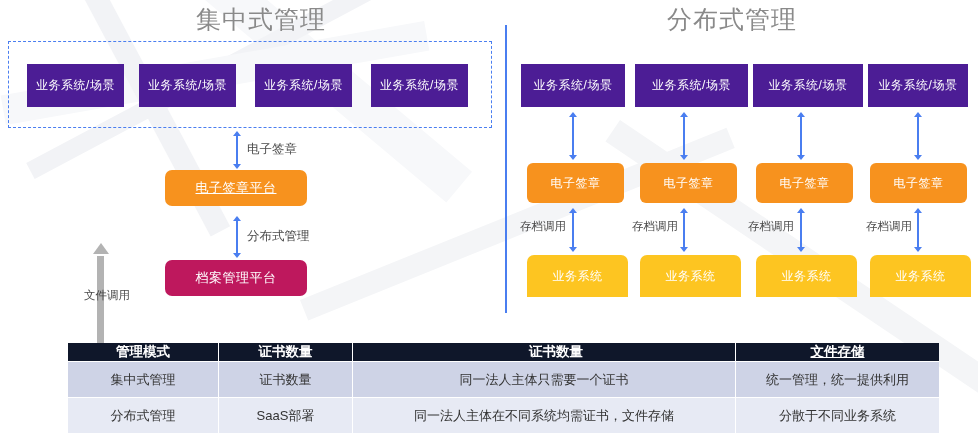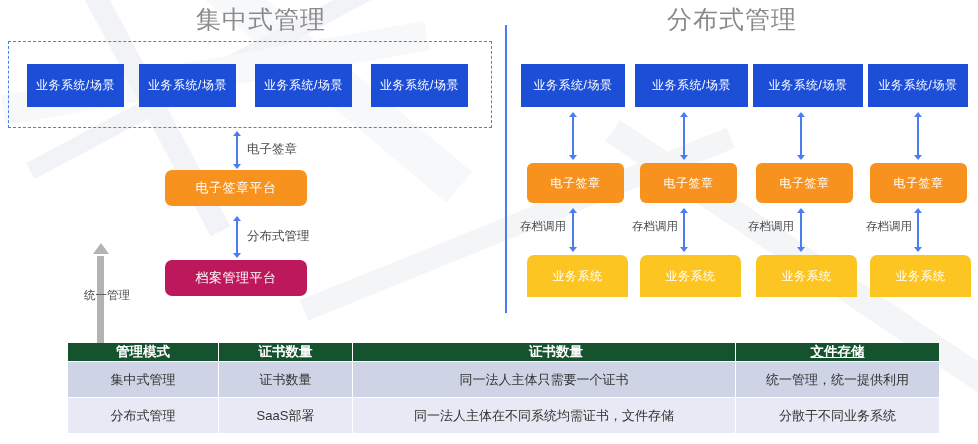--- a/index.html
+++ b/index.html
@@ -56,22 +56,22 @@
     position: absolute;
     box-sizing: border-box;
     display: flex;
     align-items: center;
     justify-content: center;
     color: #ffffff;
     font-size: 12px;
     white-space: nowrap;
     letter-spacing: .5px;
   }
-  .box-blue   { background: #1d4ed8; }
-  .box-orange { background: #f7921e; border-radius: 7px; }
+  .box-blue   { background: #4c1d95; }
+  .box-orange { background: #f7921e; border-radius: 7px; text-decoration: underline; }
   .box-yellow { background: #be185d; border-radius: 7px; }
   .box-orange-sq { background: #f7921e; border-radius: 6px; }
   .box-yellow-top { background: #fdc521; border-radius: 7px 7px 0 0; }
   .box-lg { font-size: 13px; }
 
   
   .varrow {
     position: absolute;
     width: 9px;
   }
@@ -122,21 +122,21 @@
     position: absolute;
     border-collapse: collapse;
     table-layout: fixed;
   }
   .tbl th, .tbl td {
     text-align: center;
     white-space: nowrap;
     padding: 0;
   }
   .tbl thead th {
-    background: #14532d;
+    background: #0f172a;
     color: #ffffff;
     font-size: 13.5px;
     height: 16px;
     font-weight: bold;
     border-right: 1.5px solid #ffffff;
   }
   .tbl thead th:last-child { border-right: none; text-decoration: underline; }
   .tbl tbody tr.r1 td { background: #ced3e6; }
   .tbl tbody tr.r2 td { background: #e7eaf4; }
   .tbl tbody td {
@@ -188,21 +188,21 @@
   </div>
   <div class="alabel" style="left:247px;top:228px;">分布式管理</div>
 
   <div class="box box-yellow box-lg" style="left:165px;top:260px;width:142px;height:36px;">档案管理平台</div>
 
   <div class="gray-l">
     <div class="gray-seg" style="left:97px;top:277px;width:72px;height:7px;"></div>
     <div class="gray-seg" style="left:97px;top:146px;width:7px;height:138px;"></div>
     <div class="gray-head" style="left:92.5px;top:133px;"></div>
   </div>
-  <div class="alabel alabel-sm" style="left:84px;top:288px;">统一管理</div>
+  <div class="alabel alabel-sm" style="left:84px;top:288px;">文件调用</div>
 
   <div class="box box-blue" style="left:521px;top:64px;width:104px;height:43px;">业务系统/场景</div>
   <div class="varrow" style="left:568px;top:112px;height:48px;">
     <div class="shaft"></div>
       <div class="head-up"></div>
       <div class="head-dn"></div>
   </div>
   <div class="box box-orange-sq" style="left:527px;top:163px;width:97px;height:40px;">电子签章</div>
   <div class="varrow" style="left:568px;top:208px;height:44px;">
     <div class="shaft"></div>

